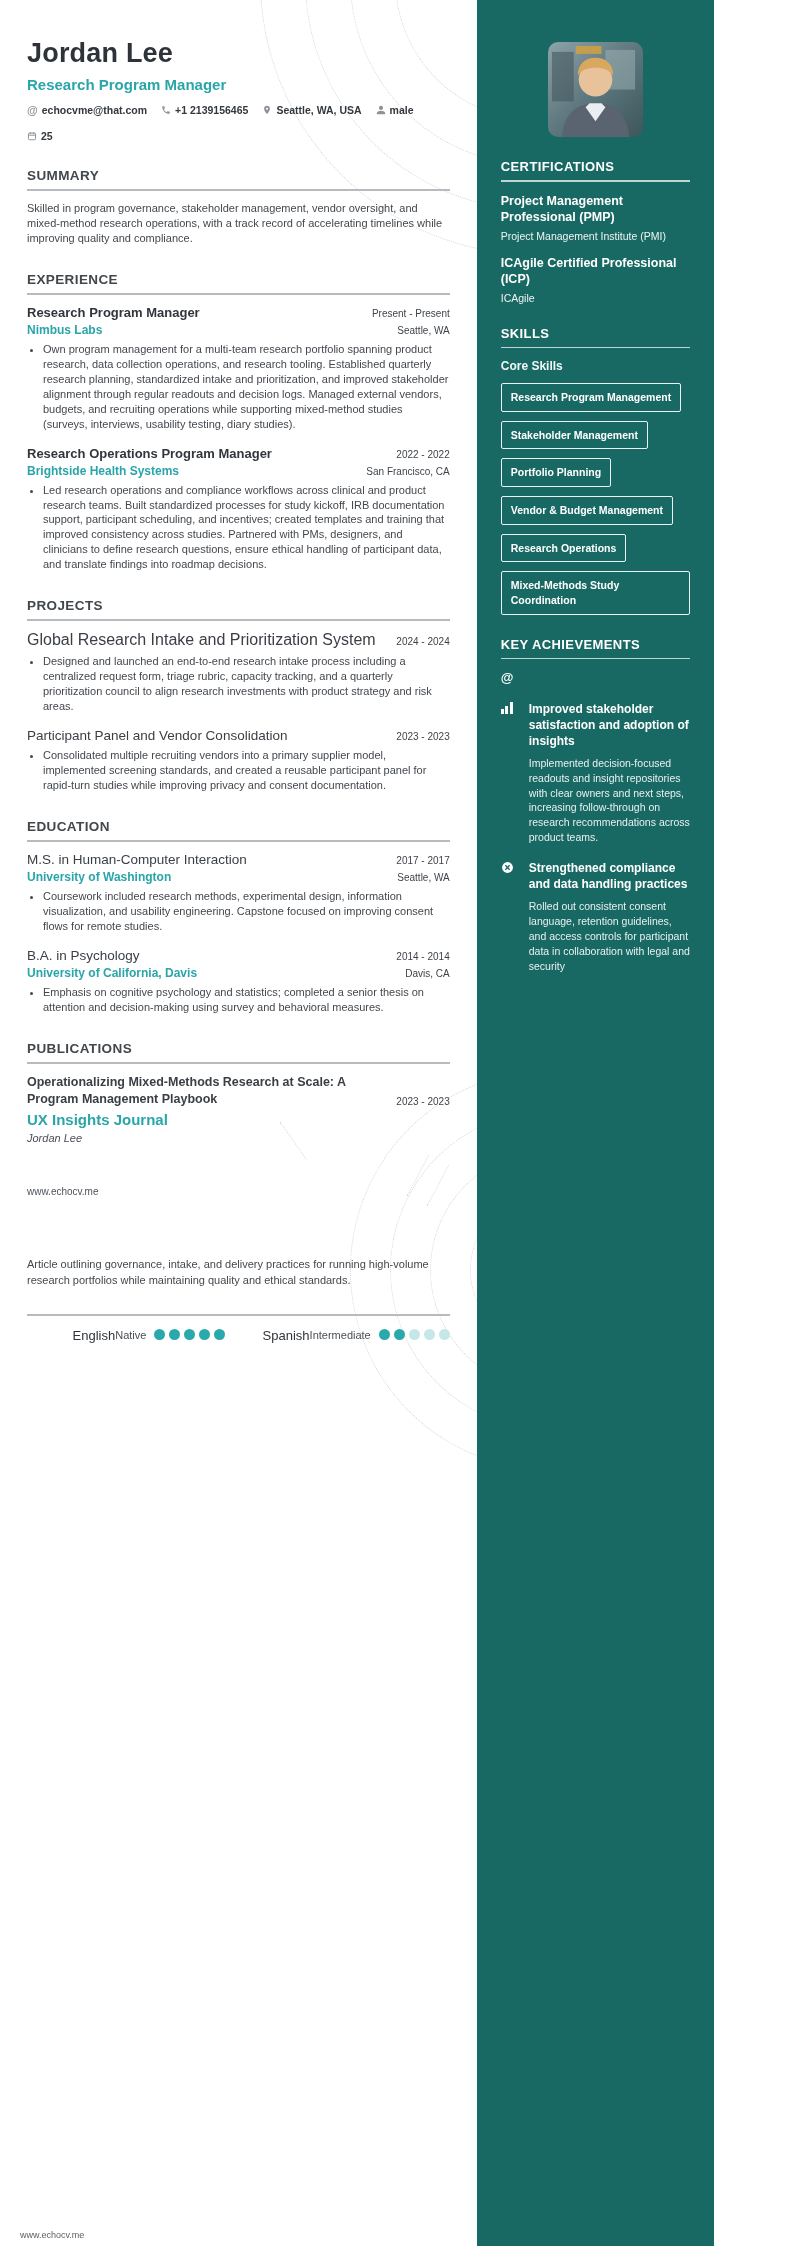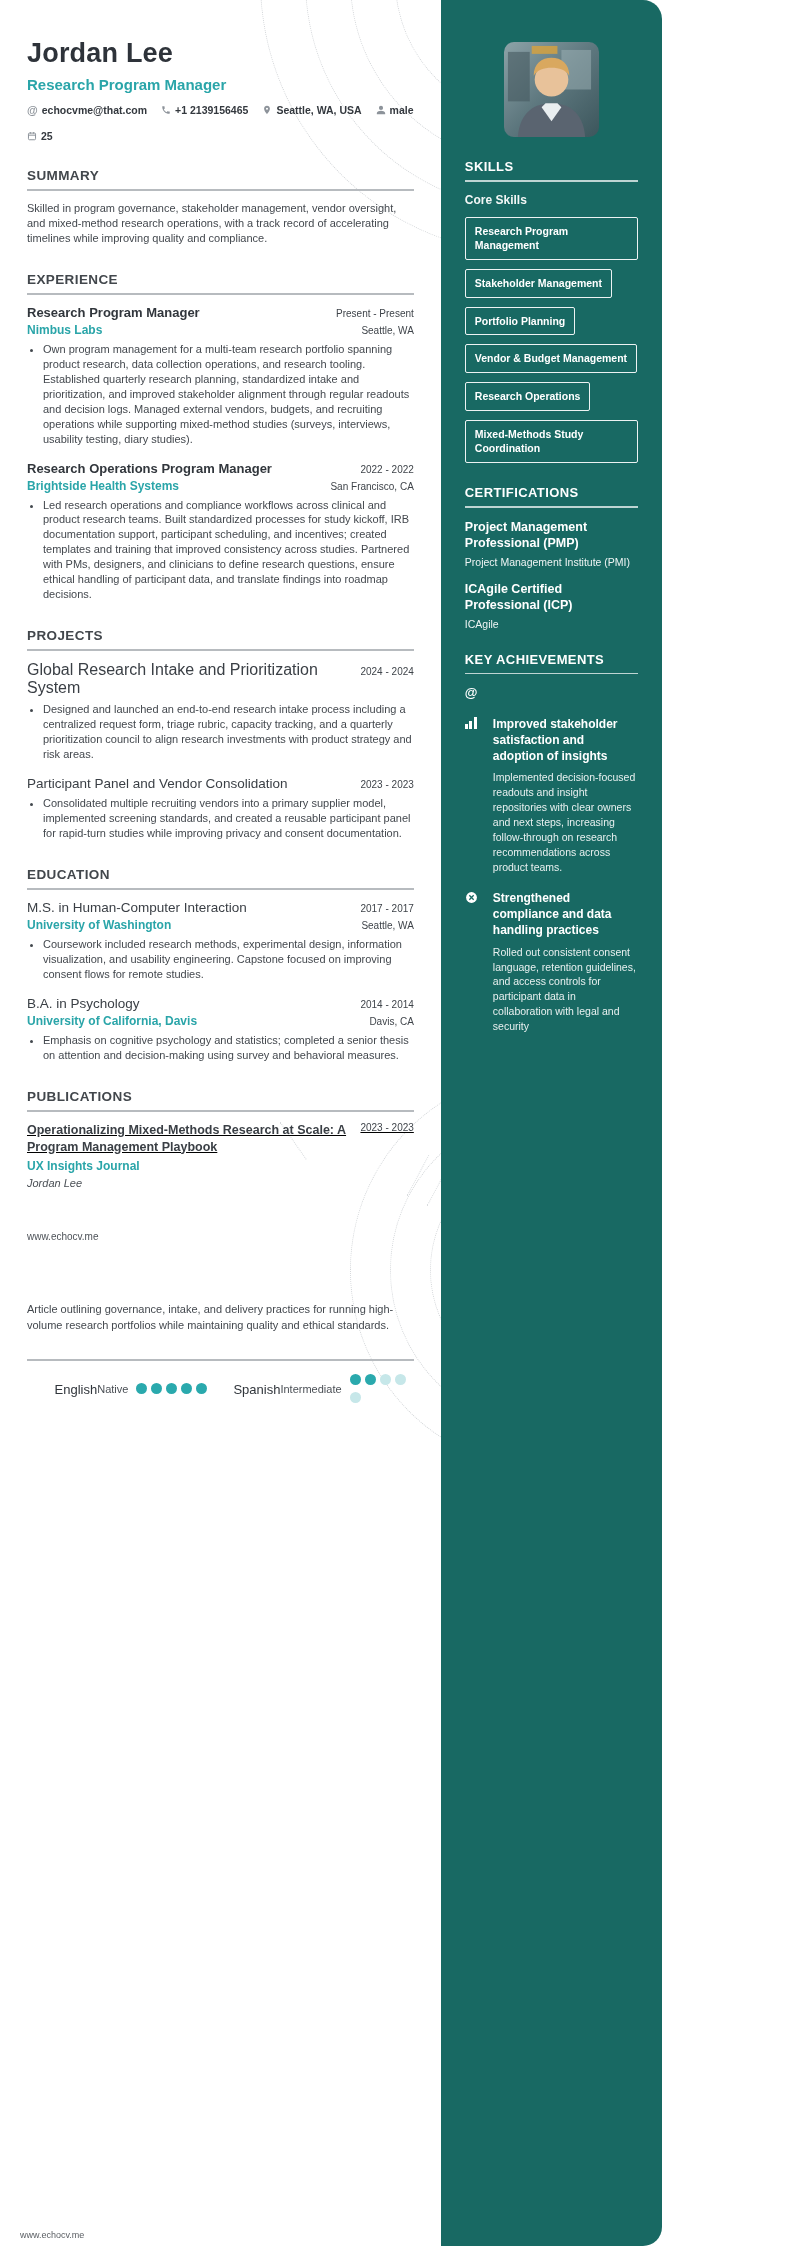--- a/index.html
+++ b/index.html
@@ -1,18 +1,18 @@
 <!DOCTYPE html>
 <html><head>
 <meta charset="utf-8">
 <style>
   * { margin:0; padding:0; box-sizing:border-box; }
   html,body { background:#ffffff; }
   body { font-family:"Liberation Sans", sans-serif; width:794px; }
-  .page { position:relative; width:662px; height:2246px; display:flex; overflow:hidden; background:#ffffff;border-radius:19px; }
+  .page { position:relative; width:714px; height:2246px; display:flex; overflow:hidden; background:#ffffff; }
 
   
   .deco { position:absolute; border:1.5px dotted #d3d6d9; border-radius:50%; z-index:0; }
   .deco-line { position:absolute; border-top:1.5px dotted #d9dcdf; width:46px; z-index:0; }
 
   
   .left { position:relative; z-index:1; width:532px; padding:38px 27px 0 27px; }
   .name { font-size:27px; font-weight:700; color:#2e333a; letter-spacing:0.2px; }
   .job-title { margin-top:7px; font-size:15px; font-weight:700; color:#2aa5a9; }
   .contact-row { display:flex; align-items:center; flex-wrap:wrap; gap:14px; margin-top:11px; }
@@ -28,21 +28,21 @@
 
   .entry { margin-bottom:14px; }
   .entry-row { display:flex; justify-content:space-between; align-items:baseline; }
   .entry-title { font-size:13px; font-weight:700; color:#31363c; }
   .entry-meta { font-size:10px; font-weight:500; color:#3f444a; white-space:nowrap; }
   .entry-company { font-size:12px; font-weight:600; color:#2aa5a9; margin-top:3px; }
   .bullets { margin:5px 0 0 16px; }
   .bullets li { font-size:11px; line-height:1.36; color:#43484e; margin-bottom:2px; }
 
   .pub-title { font-size:12.5px; font-weight:600; color:#3a3f45; line-height:1.35; max-width:380px; }
-  .pub-journal { font-size:12px; font-weight:600; color:#2aa5a9; margin-top:4px; }
+  .pub-journal { font-size:15px; font-weight:600; color:#2aa5a9; margin-top:4px; }
   .pub-authors { font-size:11px; font-style:italic; color:#4a4f55; margin-top:4px; }
   .website { font-size:10px; color:#4d5258; margin-top:42px; }
   .pub-desc { font-size:11px; line-height:1.4; color:#43484e; margin-top:60px; }
 
   .lang-row { display:flex; gap:26px; align-items:center; }
   .language-item { flex:1; display:flex; align-items:center; justify-content:flex-end; }
   .lang-name { font-size:13px; font-weight:500; color:#30353b; }
   .lang-right { display:flex; align-items:center; }
   .lang-level { font-size:11px; color:#4a4f55; margin-right:4px; }
   .dot { width:11px; height:11px; border-radius:50%; display:inline-block; margin-left:4px; }
@@ -227,21 +227,21 @@
             <li>Emphasis on cognitive psychology and statistics; completed a senior thesis on attention and decision-making using survey and behavioral measures.</li>
           </ul>
       </div>
     </div>
 
     <div class="section">
       <div class="sec-heading">PUBLICATIONS</div>
       <div class="sec-rule"></div>
 
       <div class="entry">
-        <div class="entry-row" style="align-items:flex-start;text-decoration:underline;">
+        <div class="entry-row" style="align-items:flex-end;">
           <span class="pub-title">Operationalizing Mixed-Methods Research at Scale: A Program Management Playbook</span>
           <span class="entry-meta">2023 - 2023</span>
         </div>
         <div class="pub-journal">UX Insights Journal</div>
         <div class="pub-authors">Jordan Lee</div>
       </div>
 
       <div class="website">www.echocv.me</div>
       <p class="pub-desc">Article outlining governance, intake, and delivery practices for running high-volume research portfolios while maintaining quality and ethical standards.</p>
     </div>
@@ -282,45 +282,45 @@
       <rect x="58" y="8" width="30" height="40" fill="#9fb4b8" opacity="0.5"></rect>
       <rect x="4" y="10" width="22" height="50" fill="#44595f" opacity="0.6"></rect>
       <rect x="28" y="4" width="26" height="8" fill="#d9a33c" opacity="0.8"></rect>
       <path d="M14 96 C16 70 32 62 48 62 C64 62 80 70 82 96 Z" fill="#5a6470"></path>
       <path d="M38 66 L48 80 L58 66 L54 62 L42 62 Z" fill="#e9eef0"></path>
       <circle cx="48" cy="38" r="17" fill="#e8c29a"></circle>
       <path d="M30 34 C30 22 38 16 48 16 C58 16 66 22 66 34 C62 28 56 26 48 26 C40 26 34 28 30 34 Z" fill="#d9a85f"></path>
     </svg>
 
     <div class="s-section">
+      <div class="s-heading">CERTIFICATIONS</div>
+      <div class="s-rule"></div>
+      <div class="cert">
+        <div class="cert-name">Project Management Professional (PMP)</div>
+        <div class="cert-org">Project Management Institute (PMI)</div>
+      </div>
+      <div class="cert">
+        <div class="cert-name">ICAgile Certified Professional (ICP)</div>
+        <div class="cert-org">ICAgile</div>
+      </div>
+    </div>
+
+    <div class="s-section">
       <div class="s-heading">SKILLS</div>
       <div class="s-rule"></div>
       <div class="skill-group">Core Skills</div>
       <div class="chip">Research Program Management</div>
       <div class="chip">Stakeholder Management</div>
       <div class="chip">Portfolio Planning</div>
       <div class="chip">Vendor &amp; Budget Management</div>
       <div class="chip">Research Operations</div>
       <div class="chip">Mixed-Methods Study Coordination</div>
     </div>
 
     <div class="s-section">
-      <div class="s-heading">CERTIFICATIONS</div>
-      <div class="s-rule"></div>
-      <div class="cert">
-        <div class="cert-name">Project Management Professional (PMP)</div>
-        <div class="cert-org">Project Management Institute (PMI)</div>
-      </div>
-      <div class="cert">
-        <div class="cert-name">ICAgile Certified Professional (ICP)</div>
-        <div class="cert-org">ICAgile</div>
-      </div>
-    </div>
-
-    <div class="s-section">
       <div class="s-heading">KEY ACHIEVEMENTS</div>
       <div class="s-rule"></div>
 
       <div class="ach">
         <span class="ach-icon">@</span>
       </div>
 
       <div class="ach">
         <span class="ach-icon">
           <span class="bars">

